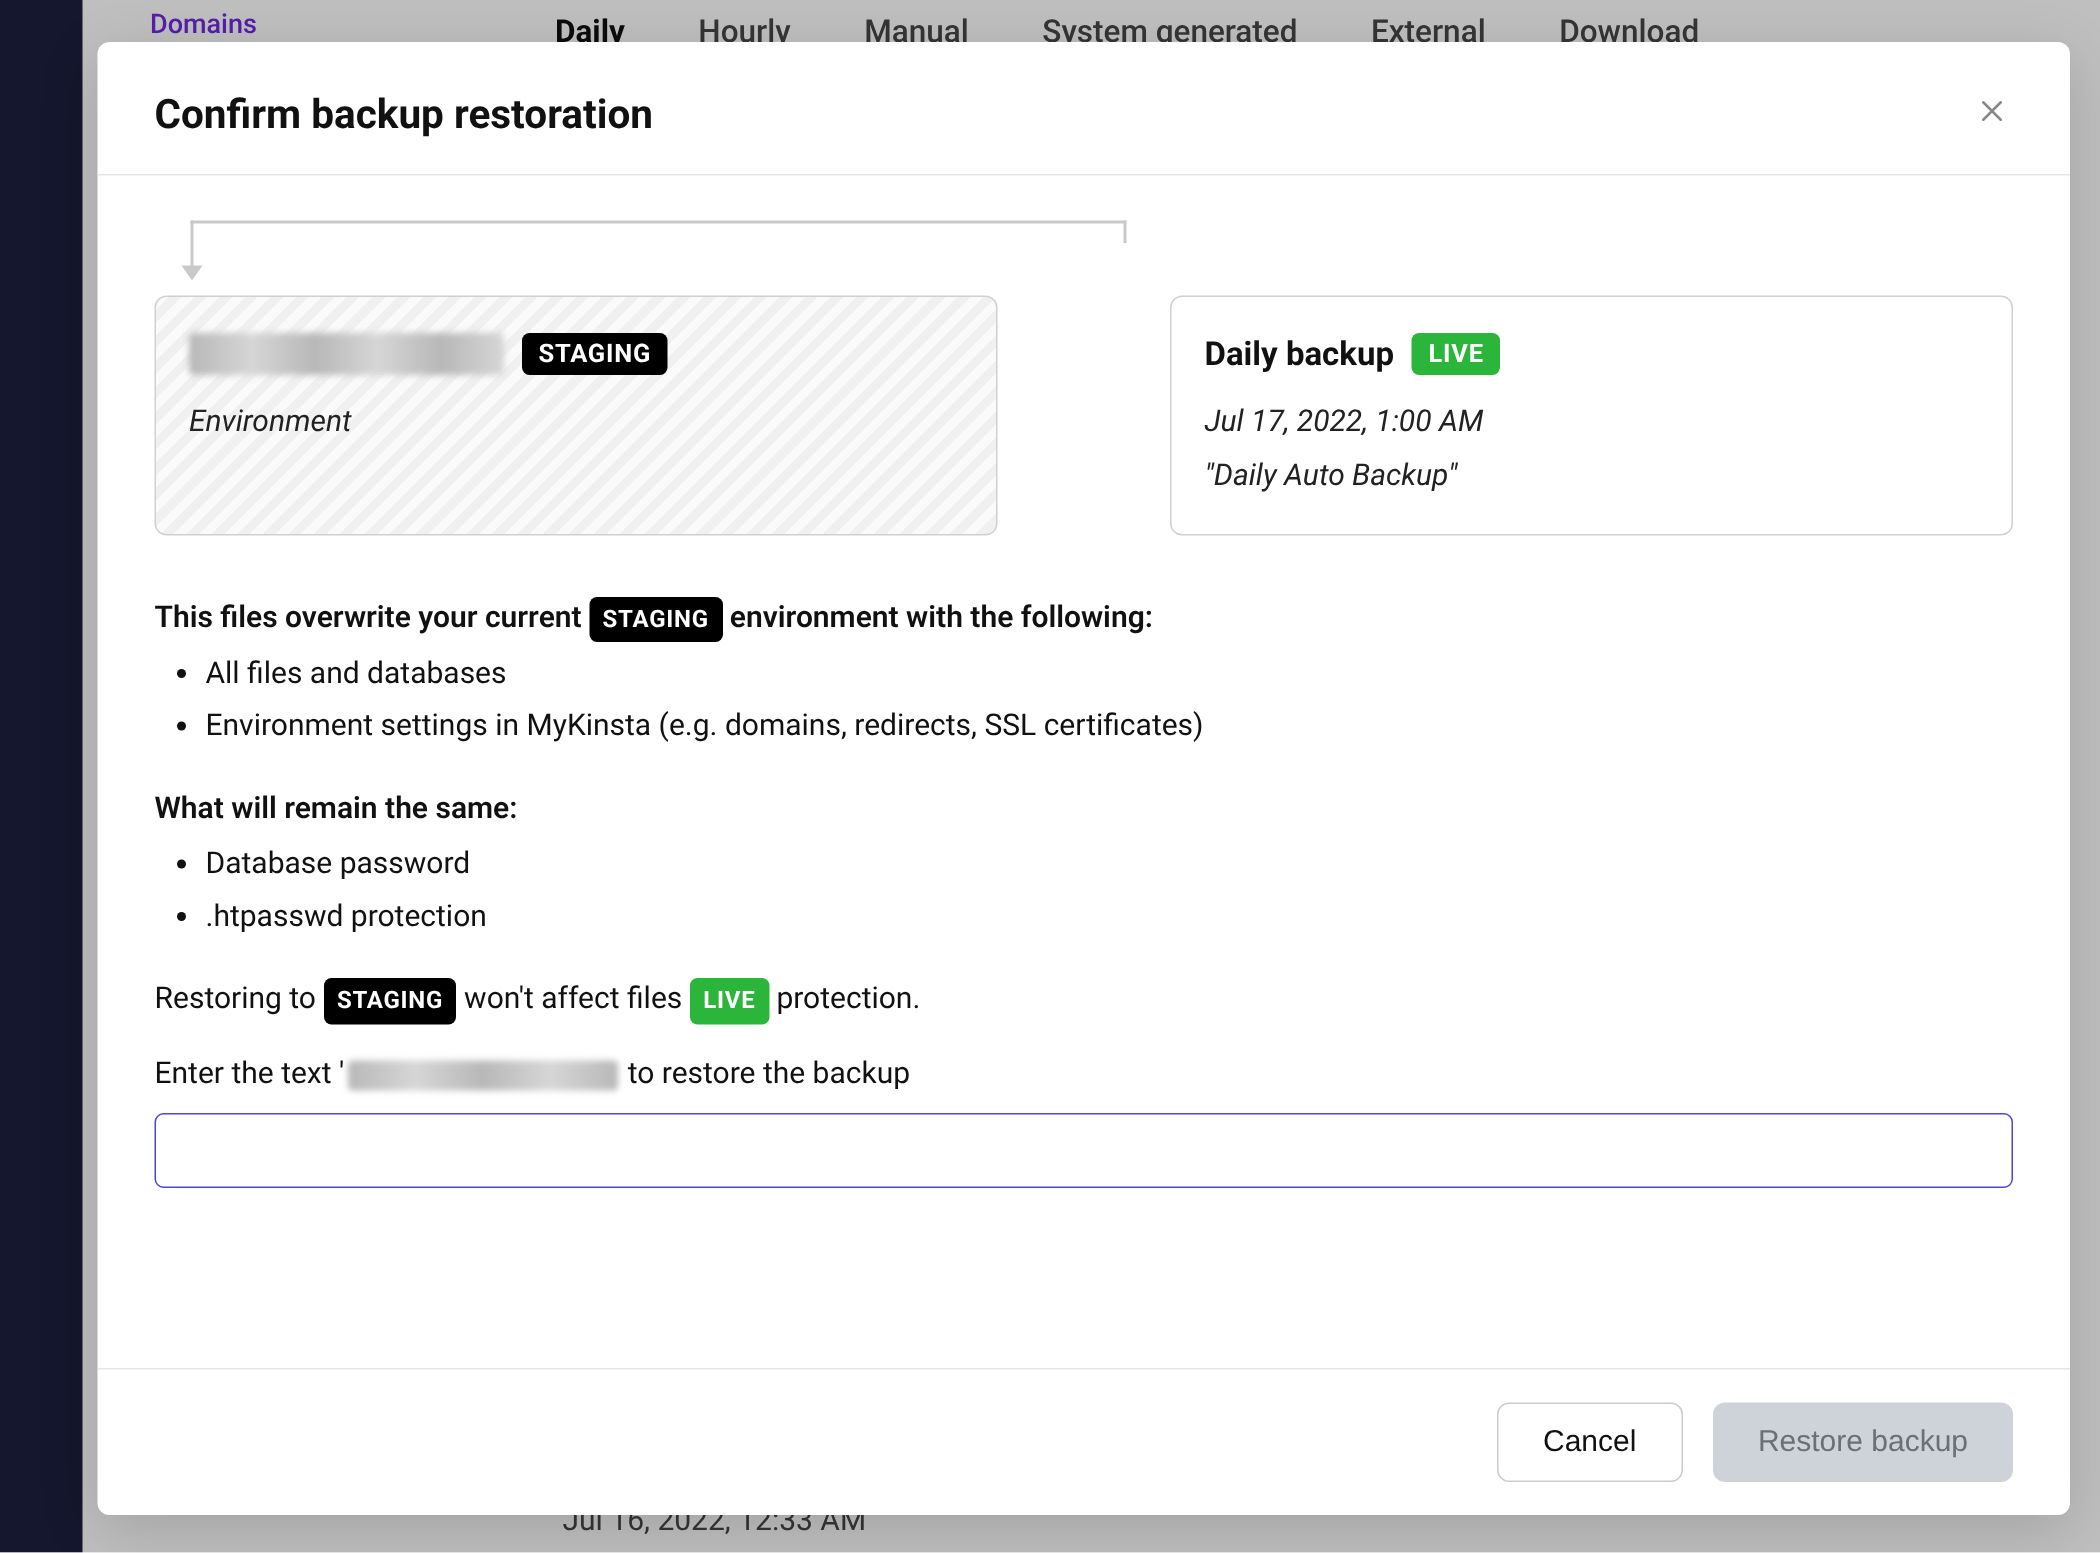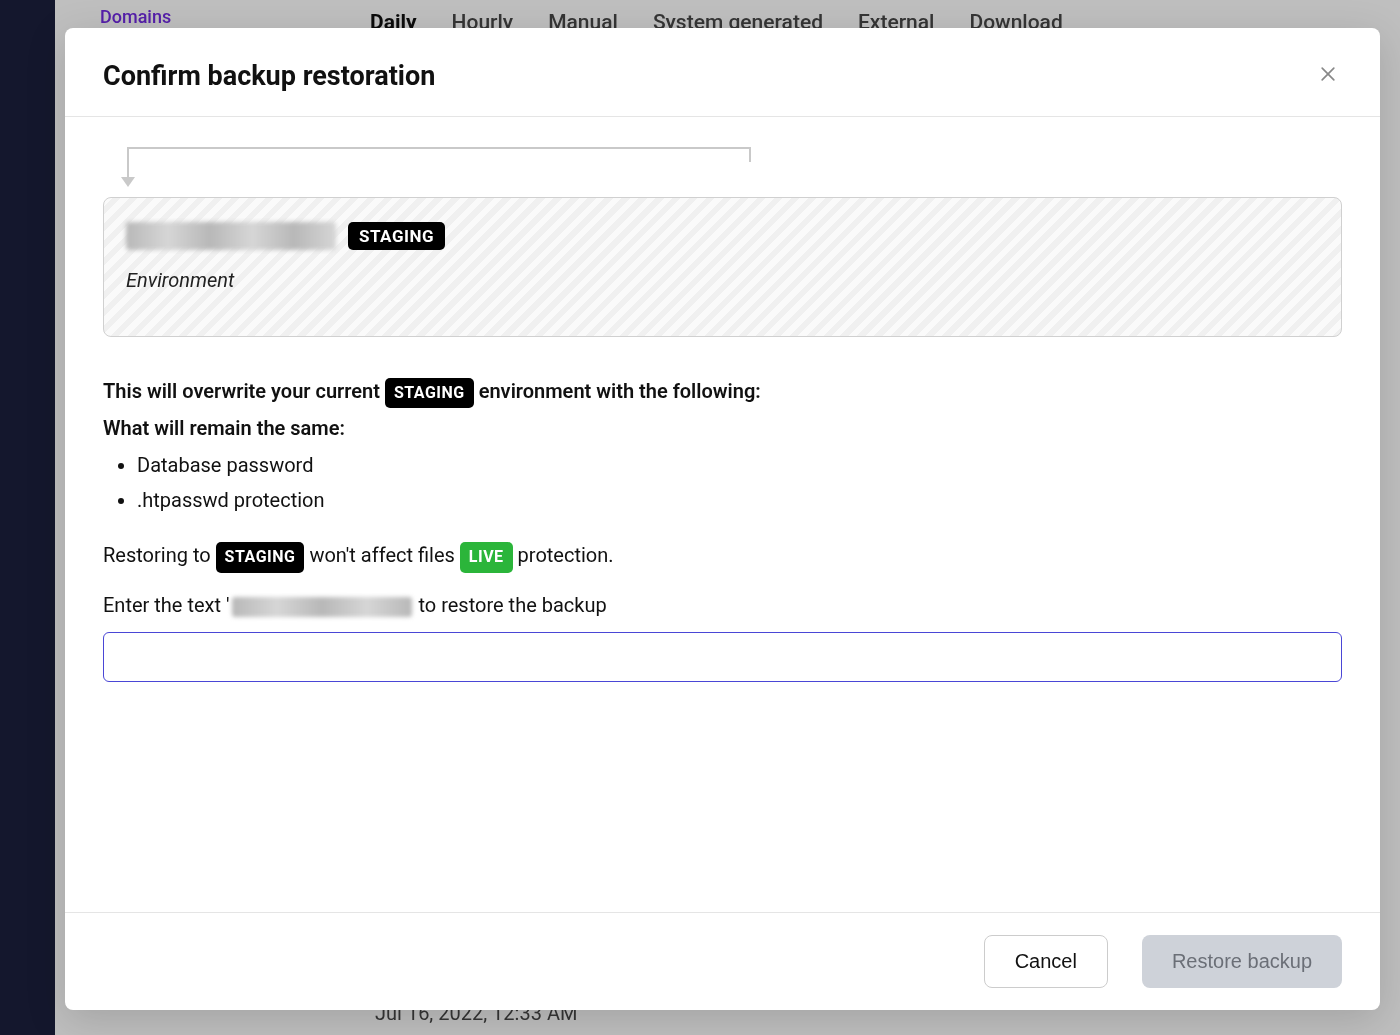--- a/index.html
+++ b/index.html
@@ -34,21 +34,21 @@
       left: 100px;
       color: #6d28d9;
       font-size: 18px;
       font-weight: 500;
     }
     .bg-tabs {
       position: absolute;
       top: 10px;
       left: 370px;
       display: flex;
-      gap: 35px;
+      gap: 49px;
       color: #333;
       font-size: 21px;
     }
     .bg-tab { font-weight: 500; color: #444; }
     .bg-tab.active { font-weight: 700; color: #111; }
     .bg-bottom-date {
       position: absolute;
       bottom: 10px;
       left: 375px;
       color: #444;
@@ -237,21 +237,21 @@
       border-radius: 6px;
       outline: none;
       color: #111;
     }
 
     .modal-footer {
       border-top: 1px solid #e5e5e5;
       padding: 22px 38px;
       display: flex;
       justify-content: flex-end;
-      gap: 34px;
+      gap: 20px;
     }
     .btn {
       padding: 14px 30px;
       border-radius: 8px;
       font-size: 20px;
       font-weight: 500;
       cursor: pointer;
     }
     .btn.secondary {
       background: #fff;
@@ -307,26 +307,38 @@
     <div class="cards-row">
 
       <div class="card target">
         <div class="card-title-row">
           <div class="card-site-blur"></div>
           <span class="badge staging">STAGING</span>
         </div>
         <div class="card-sub">Environment</div>
       </div>
 
+      <div class="card">
+        <div class="card-title-row">
+          <span class="card-title-text">Daily backup</span>
+          <span class="badge live">LIVE</span>
+        </div>
+        <div class="card-sub">Jul 17, 2022, 1:00 AM</div>
+        <div class="card-sub">"Daily Auto Backup"</div>
+      </div>
     </div>
 
     <div class="info-block">
       <p class="info-line">
-        <span>This will overwrite your current </span><span class="badge staging small">STAGING</span><span> environment with the following:</span>
+        <span>This files overwrite your current </span><span class="badge staging small">STAGING</span><span> environment with the following:</span>
       </p>
+      <ul class="info-list">
+        <li>All files and databases</li>
+        <li>Environment settings in MyKinsta (e.g. domains, redirects, SSL certificates)</li>
+      </ul>
 
       <p class="info-line">What will remain the same:</p>
       <ul class="info-list">
         <li>Database password</li>
         <li>.htpasswd protection</li>
       </ul>
 
       <p class="info-line normal">
         <span>Restoring to </span><span class="badge staging small">STAGING</span><span> won't affect files </span><span class="badge live small">LIVE</span><span> protection.</span>
       </p>

